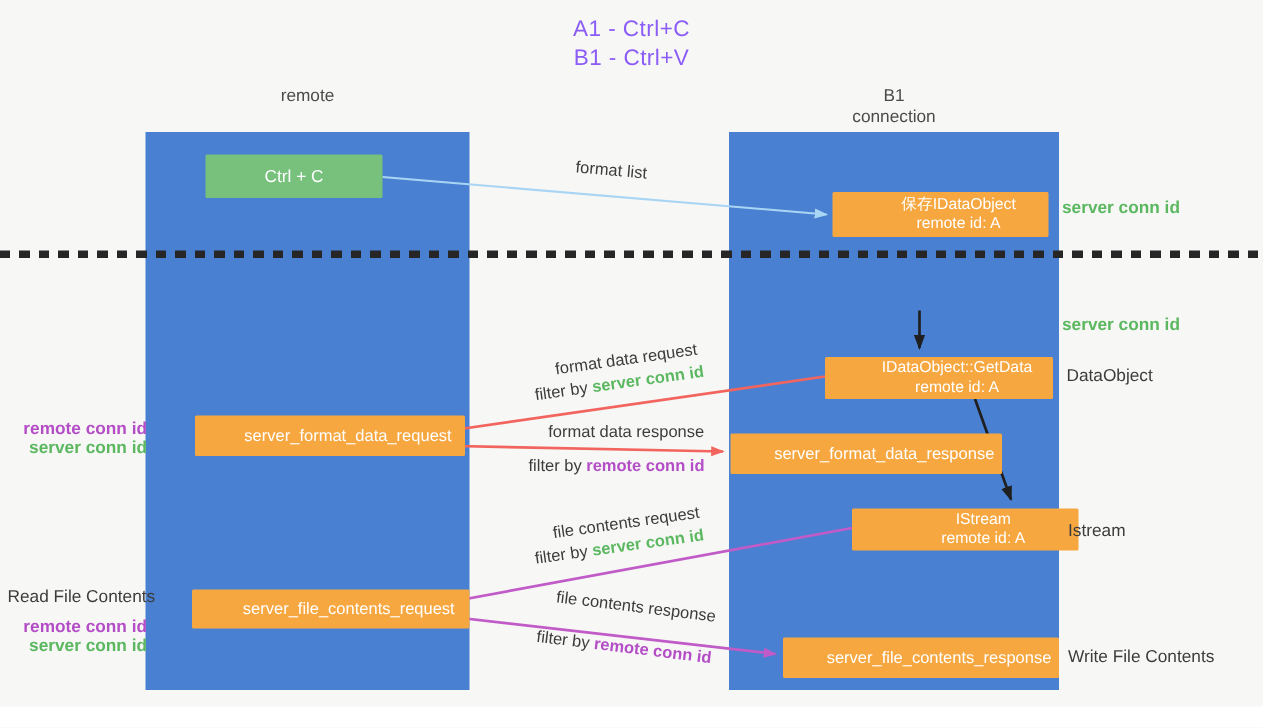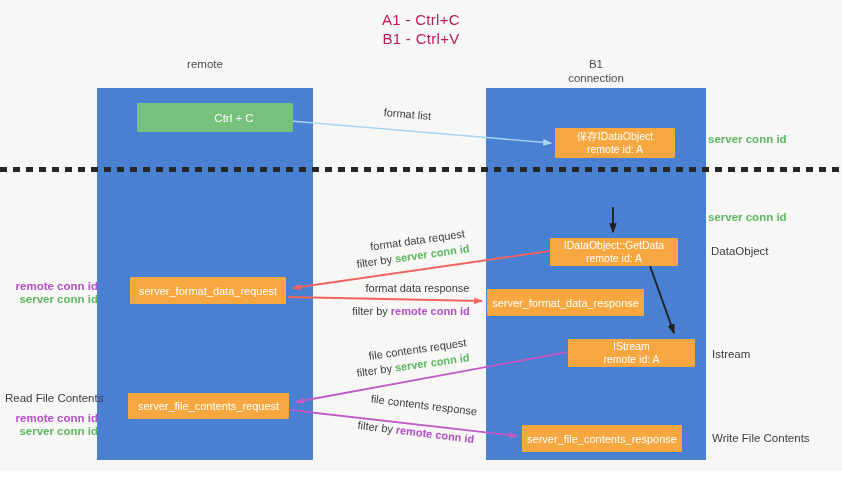--- a/index.html
+++ b/index.html
@@ -10,21 +10,21 @@
   .stage{
     position:relative;
     width:842px;height:485px;
     background:#f7f7f6;
     overflow:hidden;
     font-family:"Liberation Sans","DejaVu Sans",sans-serif;
   }
   .title{
     position:absolute;left:0;top:10px;width:842px;
     text-align:center;
-    font-size:15px;color:#be185d;line-height:19px;
+    font-size:15px;color:#8b5cf6;line-height:19px;
     letter-spacing:.3px;
   }
   .col-header{
     position:absolute;text-align:center;
     font-size:11.5px;color:#4a4a4a;line-height:14px;
   }
   .column{
     position:absolute;top:88px;height:372px;
     background:var(--column-blue,#4a80d2);
   }
@@ -41,22 +41,22 @@
   #m-blue path{fill:var(--arrow-lightblue,#a9d5f4);}
   #m-red path{fill:var(--arrow-red,#f2655e);}
   #m-magenta path{fill:var(--arrow-magenta,#c05bc7);}
   #m-black path{fill:var(--arrow-black,#1f1f1f);}
   .node{
     position:absolute;z-index:5;
     display:flex;flex-direction:column;align-items:center;justify-content:center;
     color:#fff;text-align:center;
     border-radius:1px;
   }
-  .node.green{background:var(--box-green,#77c17c);font-size:11.5px;padding-left:38px;}
-  .node.orange{background:var(--box-orange,#f7a740);font-size:11px;}
+  .node.green{background:var(--box-green,#77c17c);font-size:11.5px;}
+  .node.orange{background:var(--box-orange,#f7a740);font-size:11px;padding-left:24px;}
   .node .l2{font-size:10.5px;}
   .node.orange.two{font-size:10.5px;line-height:13px;}
   .alabel{
     position:absolute;z-index:6;
     font-size:11px;color:#3c3c3c;text-align:center;white-space:nowrap;
   }
   .ann{
     position:absolute;z-index:6;
     font-size:11.5px;white-space:nowrap;
   }

